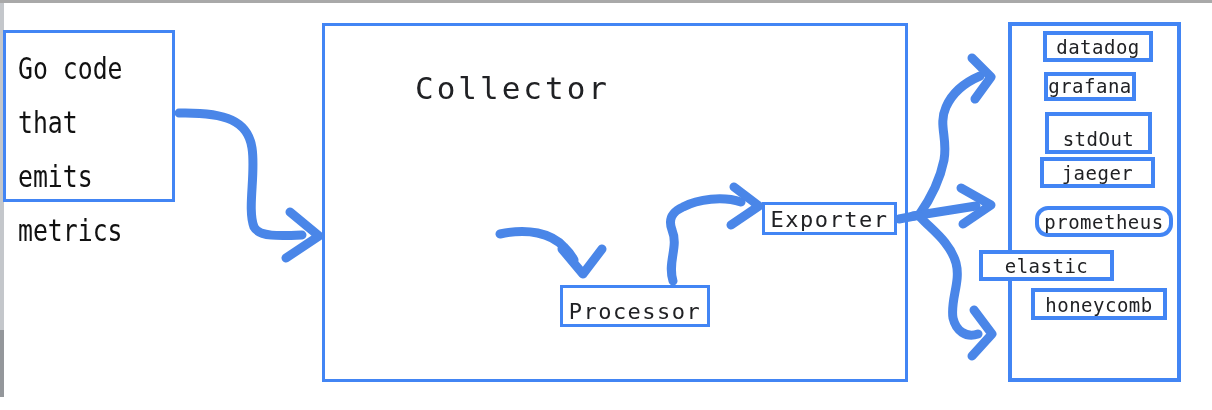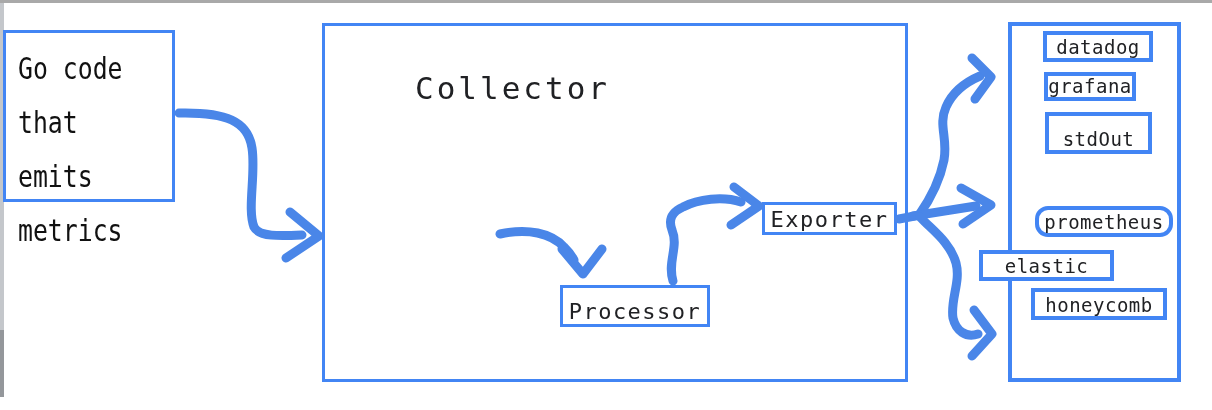--- a/index.html
+++ b/index.html
@@ -99,20 +99,23 @@
   <div class="box sinks-panel"></div>
   <div class="box sink sink-1 center">
     <span class="sink-label">datadog</span>
   </div>
   <div class="box sink sink-2 center">
     <span class="sink-label">grafana</span>
   </div>
   <div class="box sink sink-3 center">
     <span class="sink-label">stdOut</span>
   </div>
+  <div class="box sink sink-4 center">
+    <span class="sink-label">jaeger</span>
+  </div>
   <div class="box sink sink-5 center">
     <span class="sink-label">prometheus</span>
   </div>
   <div class="box sink sink-6 center">
     <span class="sink-label">elastic</span>
   </div>
   <div class="box sink sink-7 center">
     <span class="sink-label">honeycomb</span>
   </div>
 

